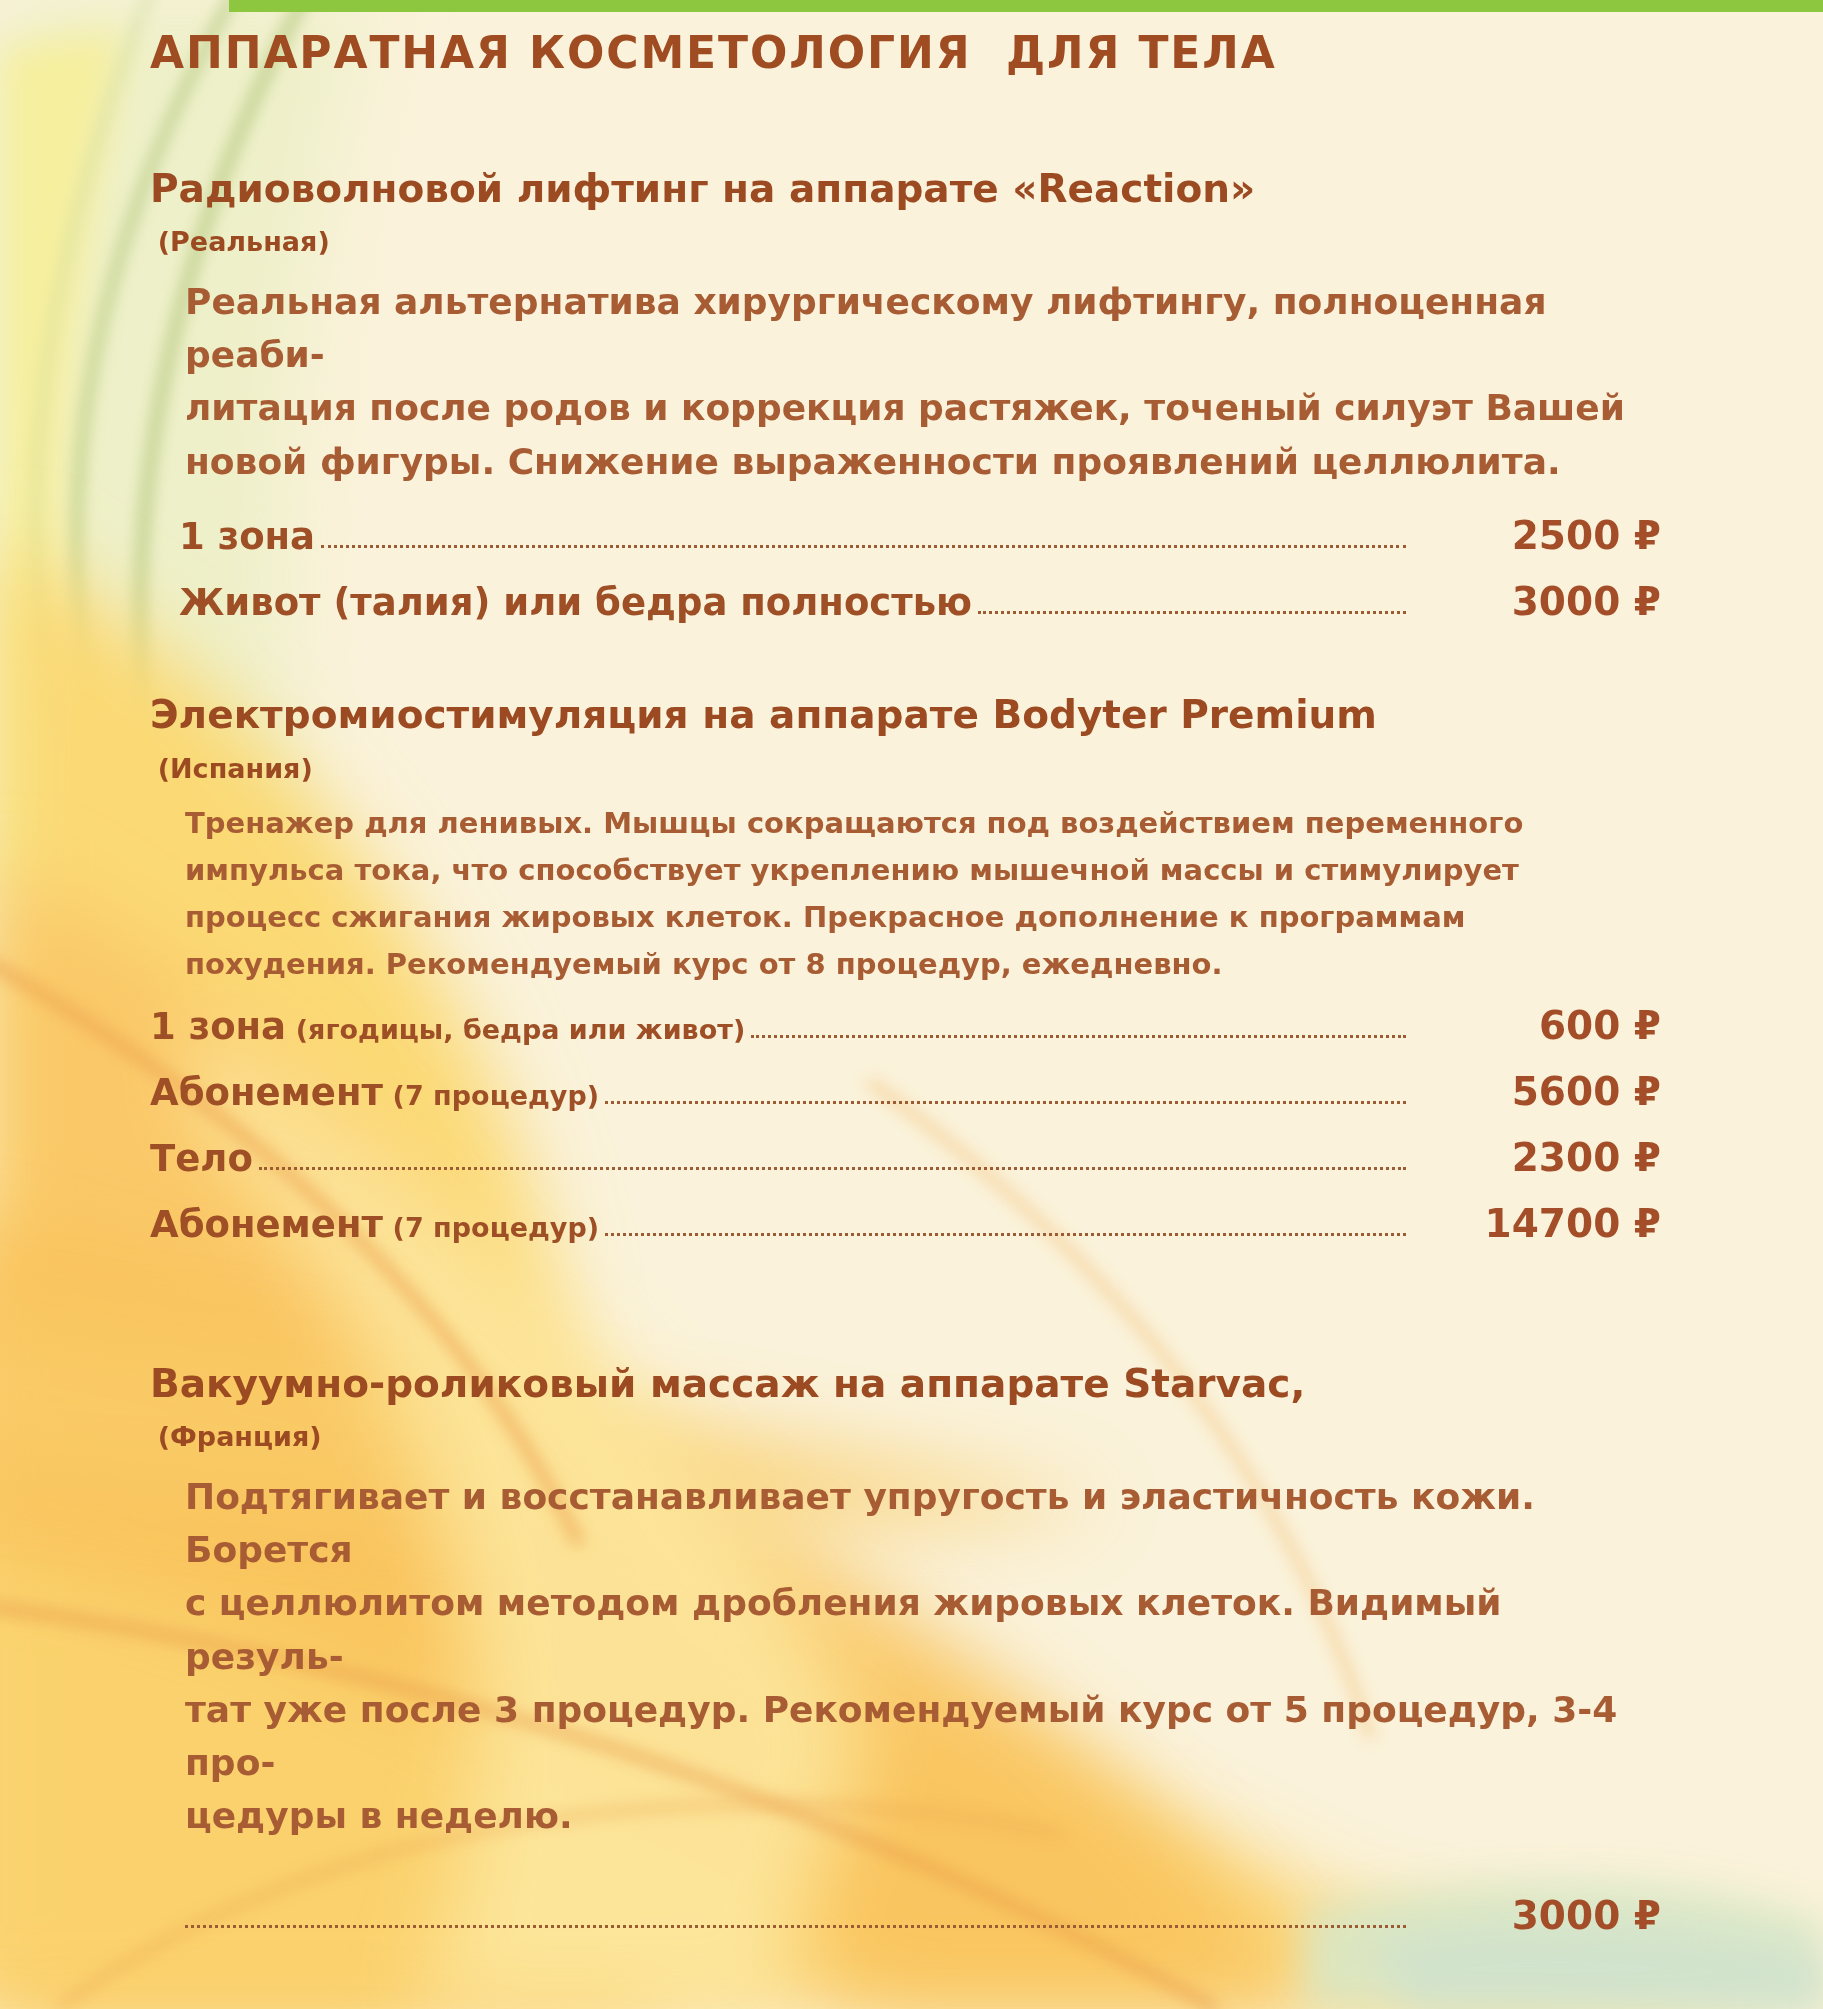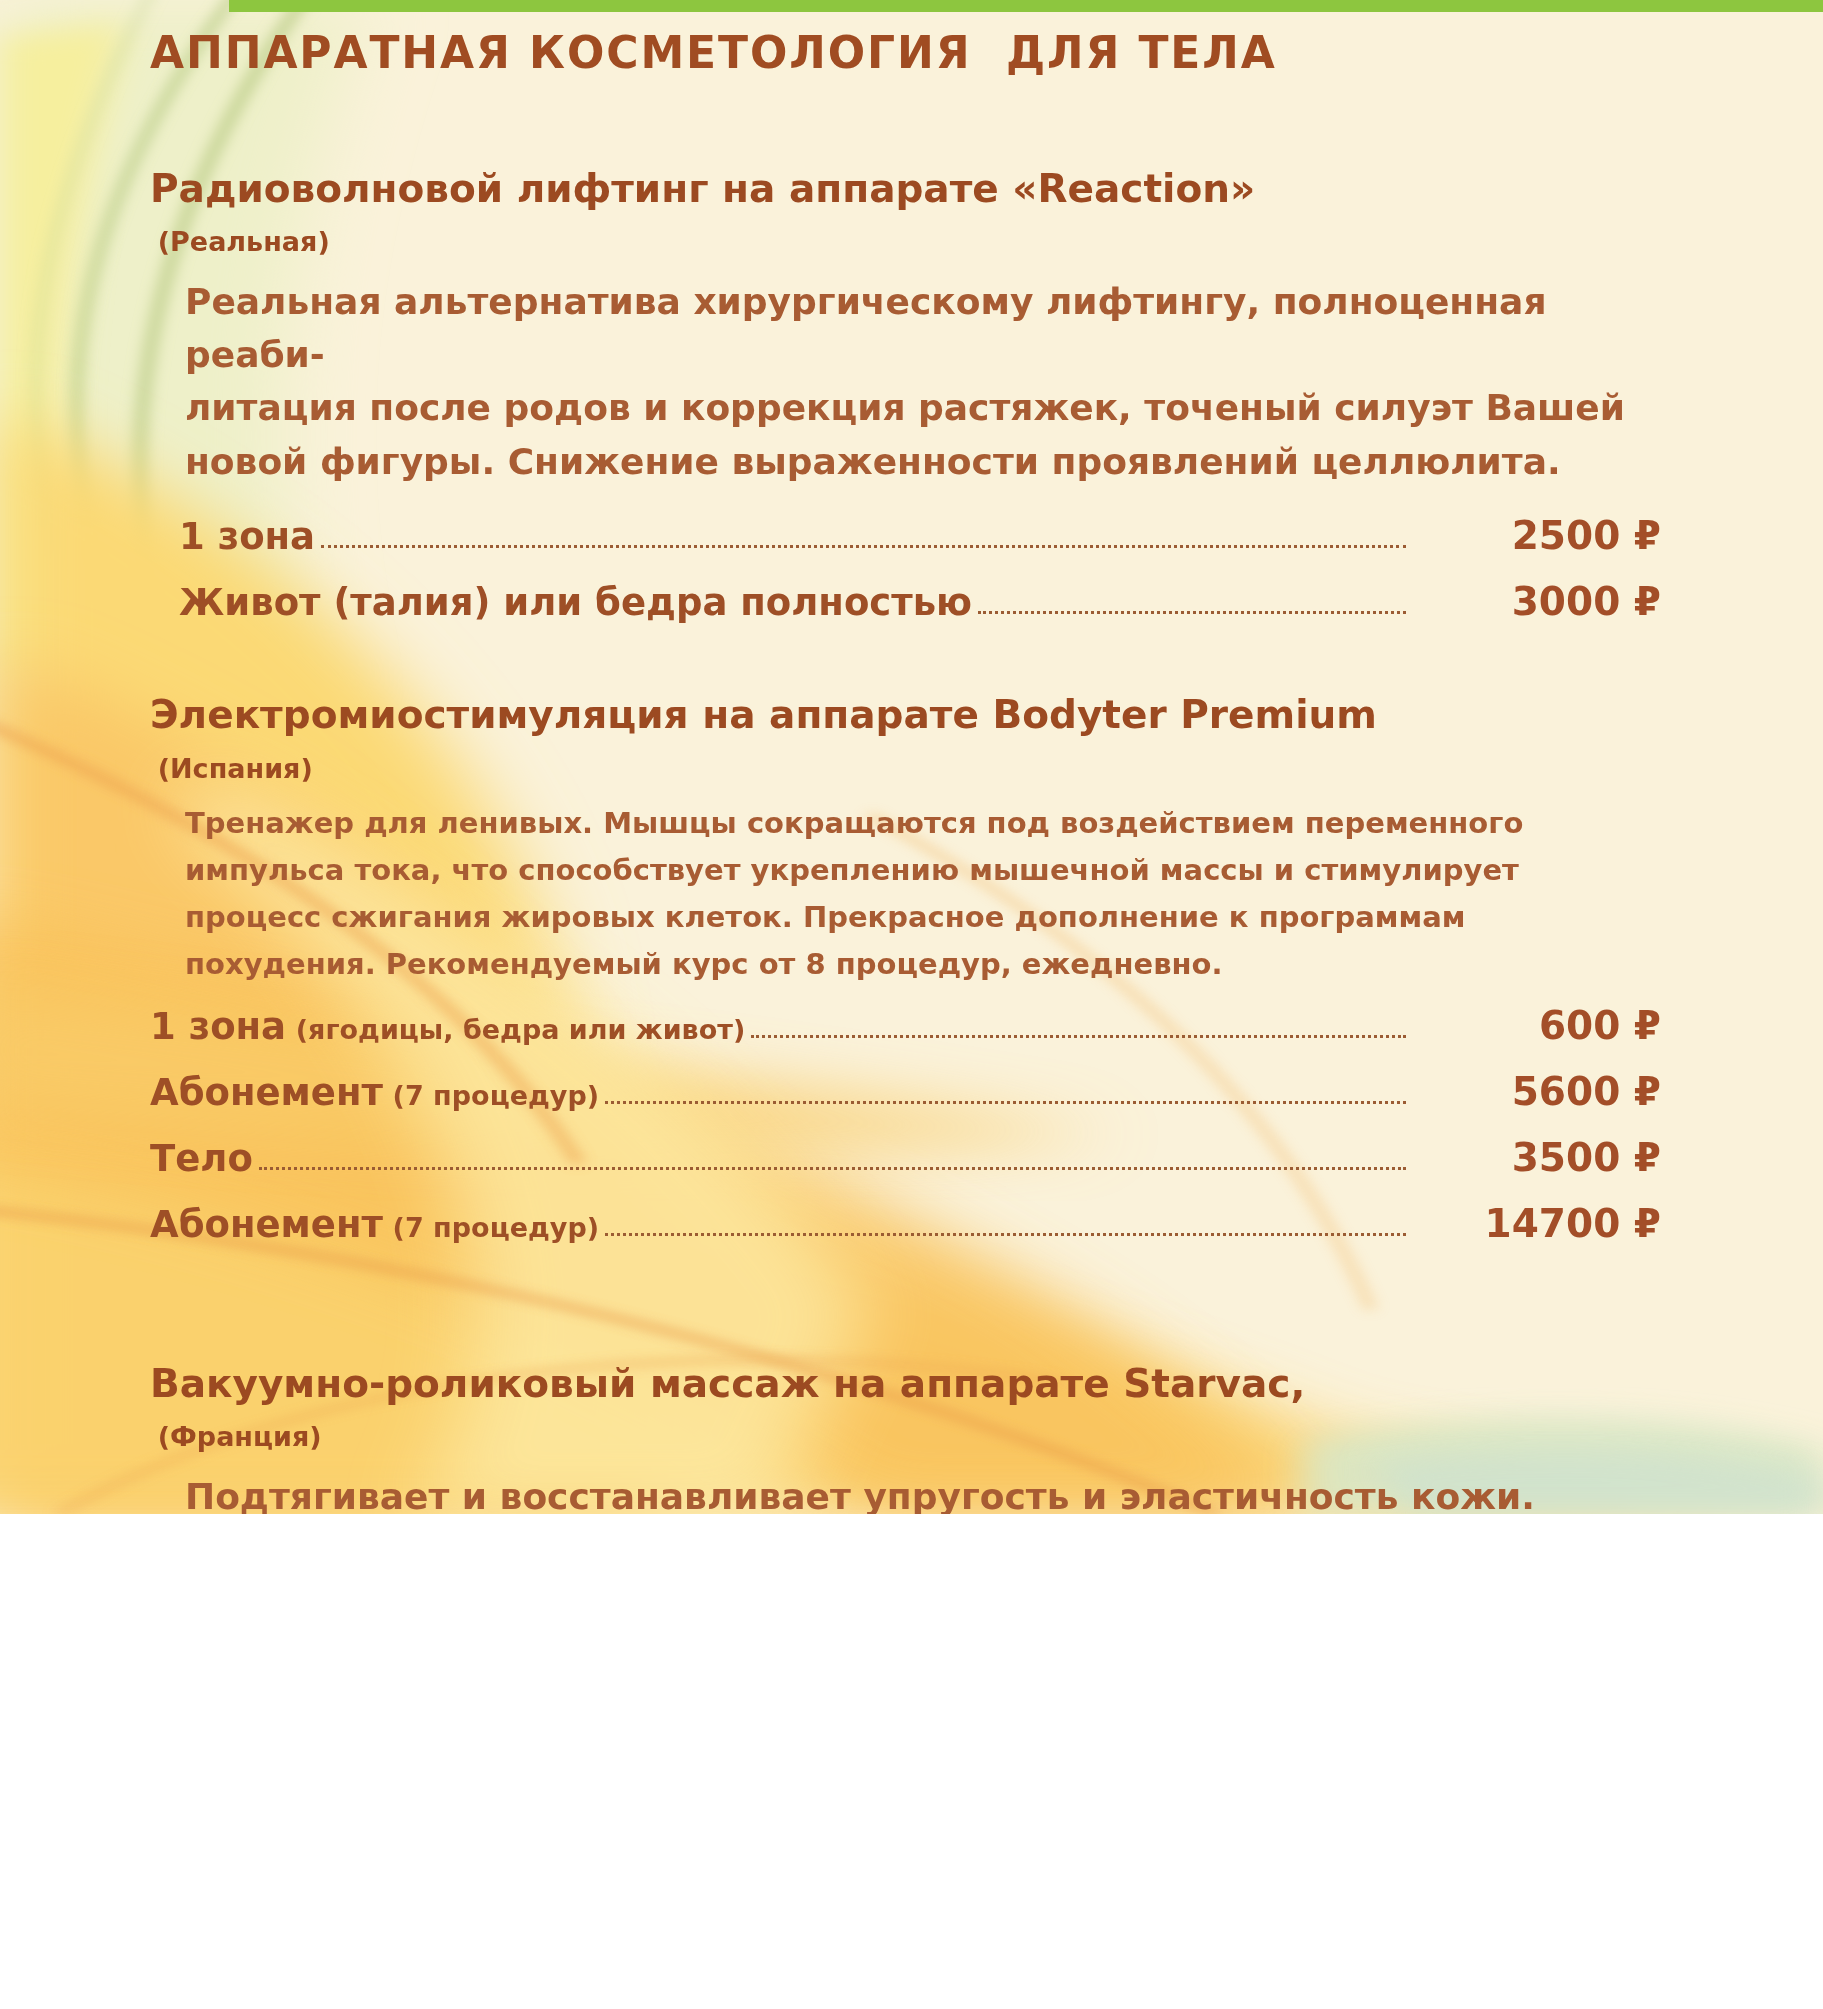--- a/index.html
+++ b/index.html
@@ -1,21 +1,21 @@
 <!DOCTYPE html>
 <html><head>
 <meta charset="utf-8">
 <style>
   html,body{margin:0;padding:0;}
   body{
     width:1824px;height:2009px;
     font-family:"DejaVu Sans","Liberation Sans",sans-serif;
     overflow:hidden;
   }
-  .page{position:relative;width:1824px;height:1514px;background:#bef264;overflow:hidden;}
+  .page{position:relative;width:1824px;height:2009px;background:#bef264;overflow:hidden;}
   .bg{position:absolute;inset:0;width:100%;height:100%;display:block;}
   .top-bar{position:absolute;top:0;left:229px;right:0;height:11.6px;background:#8dc63f;}
   .content{position:absolute;inset:0;padding:19.3px 163px 0 150px;box-sizing:border-box;}
 
   .title{
     margin:7.7px 0 0 0;width:1023px;text-align:center;
     font-size:44px;font-weight:bold;letter-spacing:1.9px;color:#a04c22;
     white-space:pre;
   }
 
@@ -135,21 +135,21 @@
         <div class="row">
           <span class="row-label">Абонемент</span>
           <span class="row-note">(7 процедур)</span>
           <span class="leader"></span>
           <span class="price">5600 ₽</span>
         </div>
         <div class="row">
           <span class="row-label">Тело</span>
           <span class="row-note"></span>
           <span class="leader"></span>
-          <span class="price">3500 ₽</span>
+          <span class="price">2300 ₽</span>
         </div>
         <div class="row">
           <span class="row-label">Абонемент</span>
           <span class="row-note">(7 процедур)</span>
           <span class="leader"></span>
           <span class="price">14700 ₽</span>
         </div>
       </div>
     </section>
 

